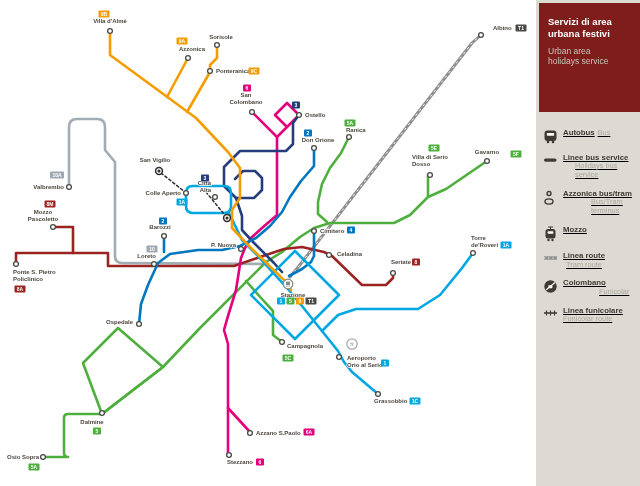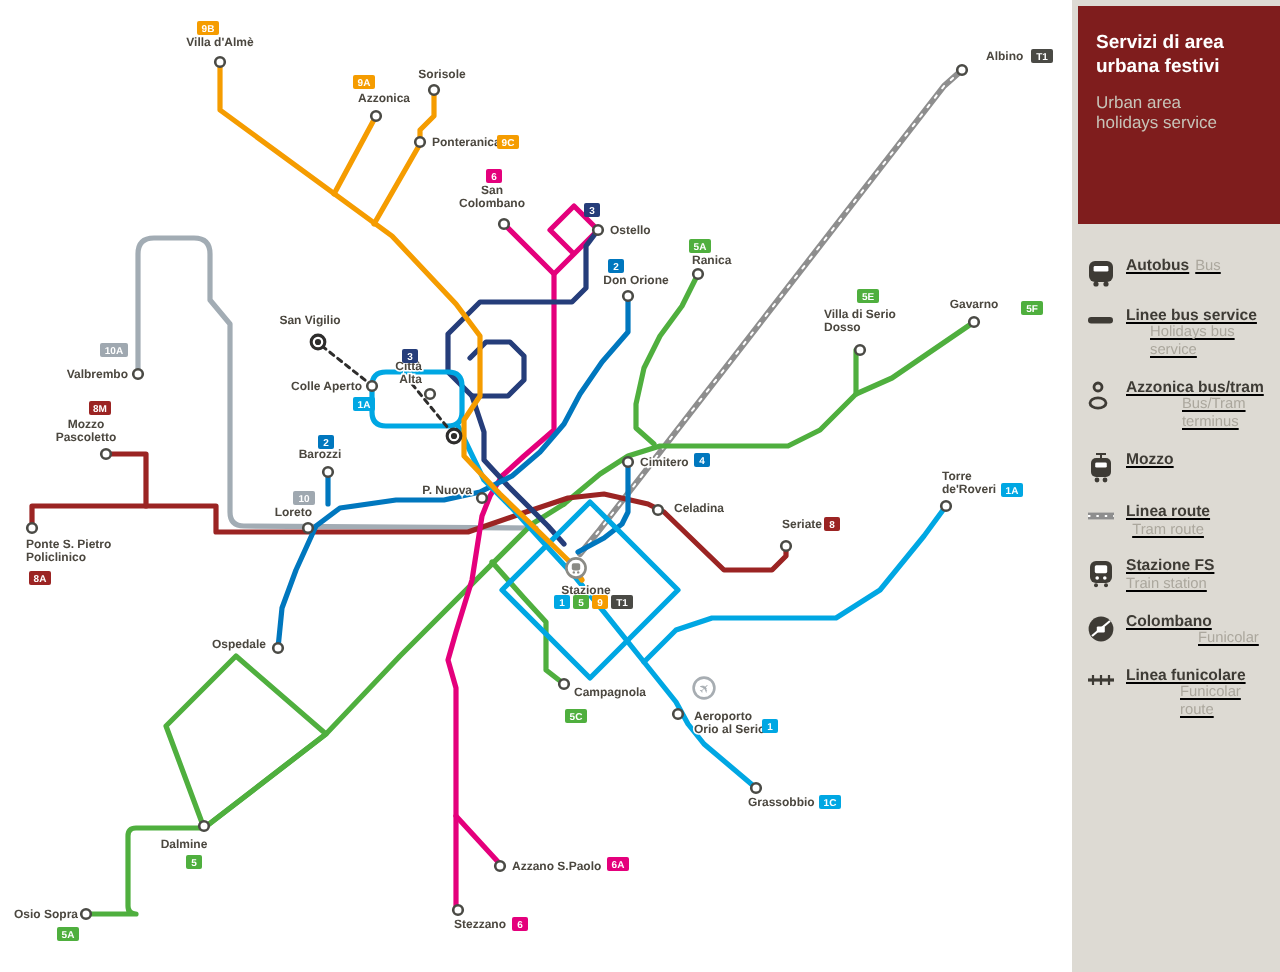--- a/index.html
+++ b/index.html
@@ -414,54 +414,38 @@
             </svg>
           </span>
           <div class="lg-txt">
             <div class="lg-main">Linea route</div>
             <div class="lg-sub" style="white-space: pre-line; text-align: center;">Tram route</div>
           </div>
         </div>
         <div class="lg-row">
           <span class="lg-ic">
             <svg width="15" height="15">
-              <rect x="2" y="1.5" width="11" height="11" rx="3" fill="#3E3B35"></rect>
-              <rect x="4.4" y="3.6" width="6.2" height="4" rx="0.8" fill="#fff"></rect>
-              <circle cx="5.6" cy="10" r="0.9" fill="#fff"></circle>
-              <circle cx="9.4" cy="10" r="0.9" fill="#fff"></circle>
-              <circle cx="5" cy="13.6" r="1" fill="#3E3B35"></circle>
-              <circle cx="10" cy="13.6" r="1" fill="#3E3B35"></circle>
-            </svg>
-          </span>
-          <div class="lg-txt">
-            <div class="lg-main">Stazione FS</div>
-            <div class="lg-sub" style="white-space: pre-line;">Train station</div>
-          </div>
-        </div>
-        <div class="lg-row">
-          <span class="lg-ic">
-            <svg width="15" height="15">
               <circle cx="7.5" cy="7.5" r="6.2" fill="#3E3B35"></circle>
               <line x1="3" y1="11" x2="12" y2="3.5" stroke="#fff" stroke-width="1.1"></line>
               <rect x="5.4" y="6.2" width="4" height="3" rx="0.6" fill="#fff"></rect>
             </svg>
           </span>
           <div class="lg-txt">
             <div class="lg-main">Colombano</div>
             <div class="lg-sub" style="white-space: pre-line; padding-left: 36px;">Funicolar</div>
           </div>
         </div>
         <div class="lg-row">
           <span class="lg-ic">
             <svg width="15" height="12">
               <line x1="1" y1="6" x2="14" y2="6" stroke="#3E3B35" stroke-width="1.6"></line>
               <path d="M3.5,3.5 L3.5,8.5 M7.5,3.5 L7.5,8.5 M11.5,3.5 L11.5,8.5" stroke="#3E3B35" stroke-width="1.1"></path>
             </svg>
           </span>
           <div class="lg-txt">
             <div class="lg-main">Linea funicolare</div>
-            <div class="lg-sub" style="white-space: pre-line; margin-left: 27px;">Funicolar route</div>
+            <div class="lg-sub" style="white-space: pre-line;">Funicolar route</div>
           </div>
         </div>
       </div>
   </aside>
 
 </div>
 
 </body></html>

